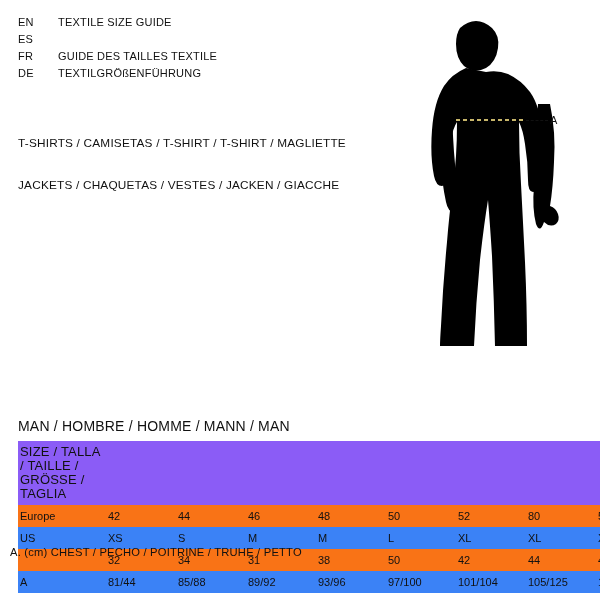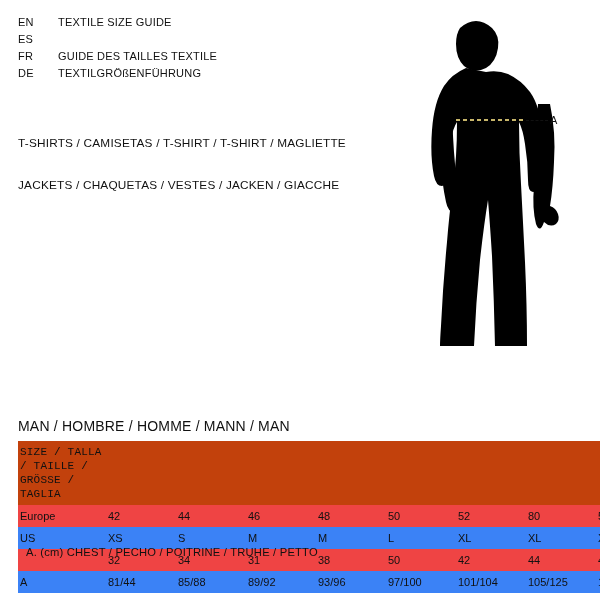--- a/index.html
+++ b/index.html
@@ -107,40 +107,39 @@
     table-layout: fixed;
     font-size: 11px;
   }
   table.size-table td, table.size-table th {
     text-align: left;
     padding: 4px 0 4px 2px;
     font-weight: normal;
     line-height: 14px;
   }
   .row-head td {
-    background: #c2410c;
-    font-size: 11px;
+    background: #8b5cf6;
+    font-size: 13px;
     letter-spacing: 0.2px;
     padding-top: 4px;
     padding-bottom: 4px;
-    font-family: Liberation Mono, monospace;
   }
   .row-shade td {
-    background: #ef4444;
+    background: #f97316;
   }
   .row-plain td {
     background: #3b82f6;
   }
   .col-label { width: 86px; }
   .col-d { width: 68px; }
 
   .footnote {
     position: absolute;
     top: 546px;
-    left: 26px;
+    left: 10px;
     font-size: 11.2px;
     letter-spacing: 0.2px;
     white-space: nowrap;
   }
 </style>
 </head>
 <body>
 
 <div class="page">
 

